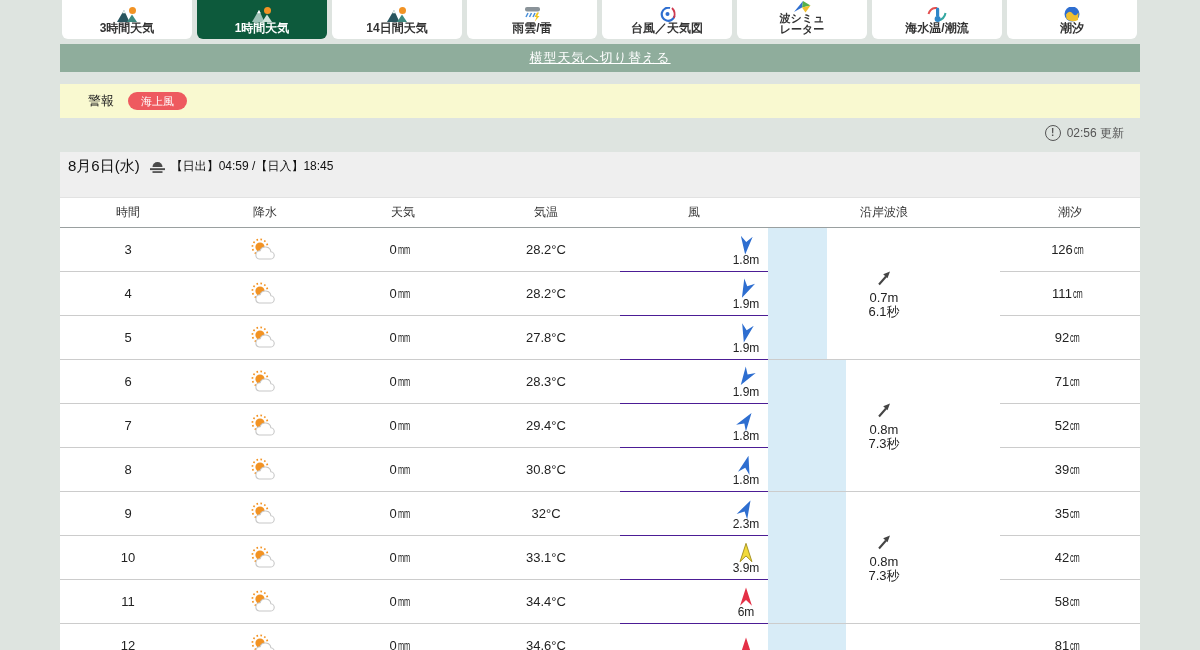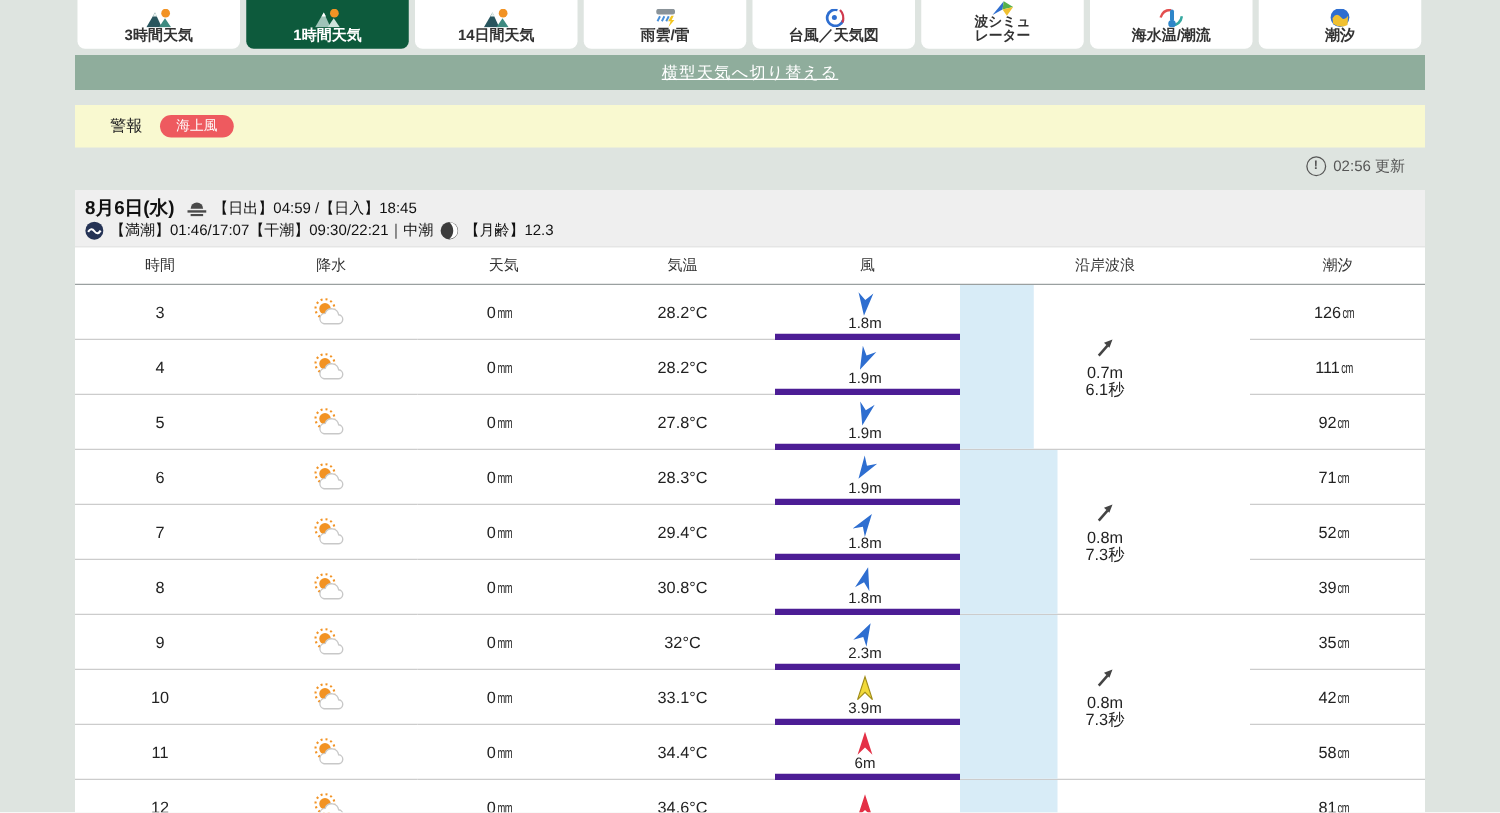--- a/index.html
+++ b/index.html
@@ -25,37 +25,37 @@
   .warning-badge{margin-left:14px;background:#ee5a5f;color:#fff;font-size:11px;line-height:18px;padding:0 13px;border-radius:10px;cursor:pointer;}
 
   
   .update-row{position:absolute;left:0;top:118px;width:1200px;height:30px;display:flex;align-items:center;justify-content:flex-end;padding-right:76px;box-sizing:border-box;color:#555;font-size:12px;gap:6px;}
   .info-icon{display:inline-block;width:14px;height:14px;border:1.4px solid #555;border-radius:50%;font-size:10px;font-weight:bold;line-height:14px;text-align:center;color:#555;cursor:pointer;}
 
   
   .content{position:absolute;left:60px;top:152px;width:1080px;}
   .date-header{background:#efefef;height:46px;box-sizing:border-box;padding:5px 0 0 8px;border-bottom:1px solid #e2e2e2;}
   .dh-line{display:flex;align-items:center;height:18px;gap:5px;font-size:12px;color:#111;}
-  .dh-date{font-size:15px;font-weight:bold;margin-right:4px;}
+  .dh-date{font-size:15px;font-weight:normal;margin-right:4px;}
   .dh-line svg{flex:0 0 auto;}
 
   
   .thead{display:flex;background:#fff;height:30px;border-bottom:1px solid #9aa0a0;box-sizing:border-box;}
   .thead span{display:flex;align-items:center;justify-content:center;font-size:12px;color:#333;}
   .thead span:nth-child(1){width:136px;}
   .thead span:nth-child(2){width:138px;}
   .thead span:nth-child(3){width:138px;}
   .thead span:nth-child(4){width:148px;}
   .thead span:nth-child(5){width:148px;}
   .thead span:nth-child(6){width:232px;}
   .thead span:nth-child(7){width:140px;}
 
   .tbody{display:grid;grid-template-columns:136px 138px 138px 148px 148px 232px 140px;grid-auto-rows:44px;background:#fff;}
   .cell{display:flex;align-items:center;justify-content:center;border-bottom:1px solid #ccc;box-sizing:border-box;font-size:13px;}
-  .cell.windcell{justify-content:center;border-bottom:5px solid #4c1d95;}
+  .cell.windcell{justify-content:flex-end;border-bottom:1px solid #4c1d95;}
   .windbox{width:44px;margin-left:-4px;display:flex;flex-direction:column;align-items:center;}
   .windbox svg{display:block;}
   .wind-speed{font-size:12px;line-height:12px;margin-top:-2px;}
   .wind-blue{color:#2e6ed0;}
   .wind-yellow{color:#f2da3a;--dart-stroke:#a08c1a;}
   .wind-red{color:#e43046;}
 
   .wavecell{position:relative;border-bottom:1px solid #ccc;box-sizing:border-box;display:flex;flex-direction:column;align-items:center;justify-content:center;font-size:13px;line-height:14px;}
   .waveband{position:absolute;left:0;top:0;bottom:0;background:#d8ecf7;}
   .band-narrow .waveband{width:59px;}
@@ -194,32 +194,20 @@
     <div class="date-header">
       <div class="dh-line">
         <span class="dh-date">8月6日(水)</span>
         <svg width="17" height="15" viewBox="0 0 17 15">
             <path d="M3.5 8 a5 5 0 0 1 10 0 z" fill="#4a4a4a"></path>
             <rect x="1" y="9.2" width="15" height="1.9" fill="#4a4a4a"></rect>
             <rect x="3.5" y="12.2" width="10" height="1.7" fill="#4a4a4a"></rect>
           </svg>
         <span>【日出】04:59 /【日入】18:45</span>
       </div>
-      <div class="dh-line">
-        <svg width="15" height="15" viewBox="0 0 15 15">
-            <circle cx="7.5" cy="7.5" r="7.2" fill="#253355"></circle>
-            <path d="M2.5 8.5 q2.5 -4 5 -0.5 q2.5 3.5 5 -0.5" fill="none" stroke="#fff" stroke-width="1.7"></path>
-          </svg>
-        <span>【満潮】01:46/17:07【干潮】09:30/22:21｜中潮</span>
-        <svg width="15" height="15" viewBox="0 0 15 15">
-            <circle cx="7.5" cy="7.5" r="7" fill="#3c3c3c"></circle>
-            <path d="M7.5 0.8 A6.7 6.7 0 0 1 7.5 14.2 A8.8 8.8 0 0 0 7.5 0.8 Z" fill="#fff"></path>
-          </svg>
-        <span>【月齢】12.3</span>
-      </div>
     </div>
 
     <div class="thead">
       <span>時間</span>
       <span>降水</span>
       <span>天気</span>
       <span>気温</span>
       <span>風</span>
       <span>沿岸波浪</span>
       <span>潮汐</span>

